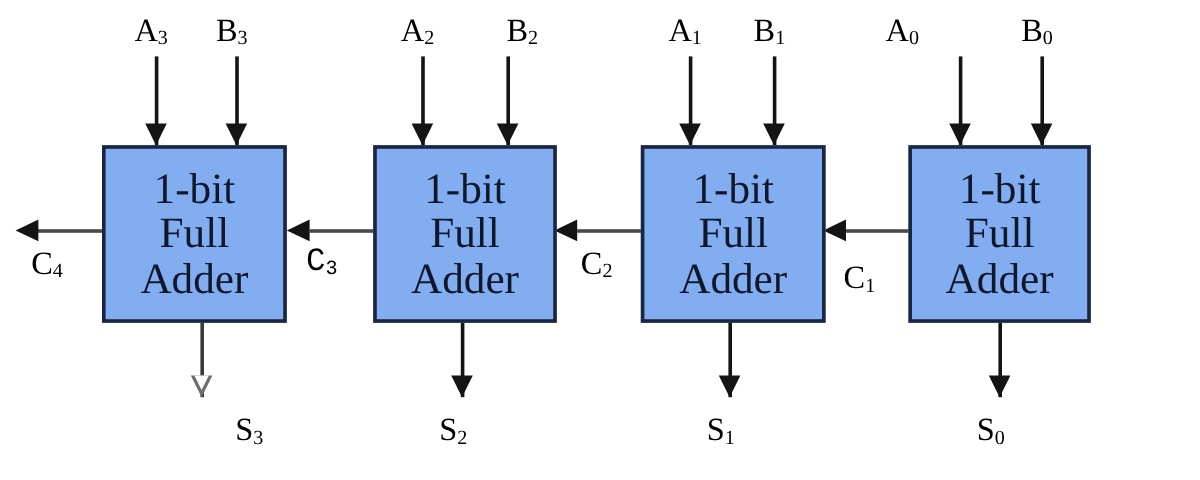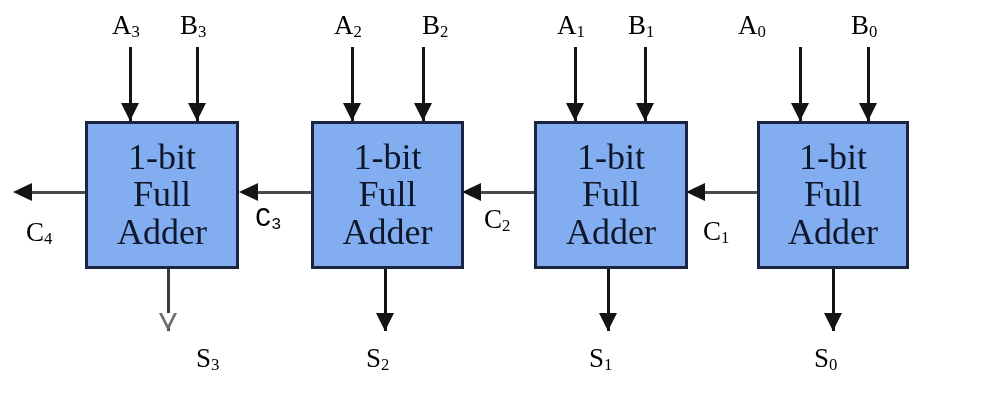--- a/index.html
+++ b/index.html
@@ -138,21 +138,21 @@
 
   <div class="wire-h" style="left:258px; top:191px; width:55px;"></div>
   <div class="arrow-left" style="left:239px; top:183px;"></div>
 
   <div class="wire-h" style="left:481px; top:191px; width:55px;"></div>
   <div class="arrow-left" style="left:462px; top:183px;"></div>
 
   <div class="wire-h" style="left:705px; top:191px; width:54px;"></div>
   <div class="arrow-left" style="left:686px; top:183px;"></div>
 
-  <div class="sig-label" style="left:26px; top:219px;"><span>C</span><sub>4</sub></div>
+  <div class="sig-label" style="left:26px; top:206px;"><span>C</span><sub>4</sub></div>
   <div class="sig-label" style="left:255px; top:206px;font-family:Liberation Mono, monospace;"><span>C</span><sub>3</sub></div>
   <div class="sig-label" style="left:484px; top:206px;"><span>C</span><sub>2</sub></div>
   <div class="sig-label" style="left:703px; top:218px;"><span>C</span><sub>1</sub></div>
 
   <div class="adder-block" style="left:85px; top:121px; width:154px; height:148px;">
     <div class="adder-line">1-bit</div>
     <div class="adder-line">Full</div>
     <div class="adder-line">Adder</div>
   </div>
 

